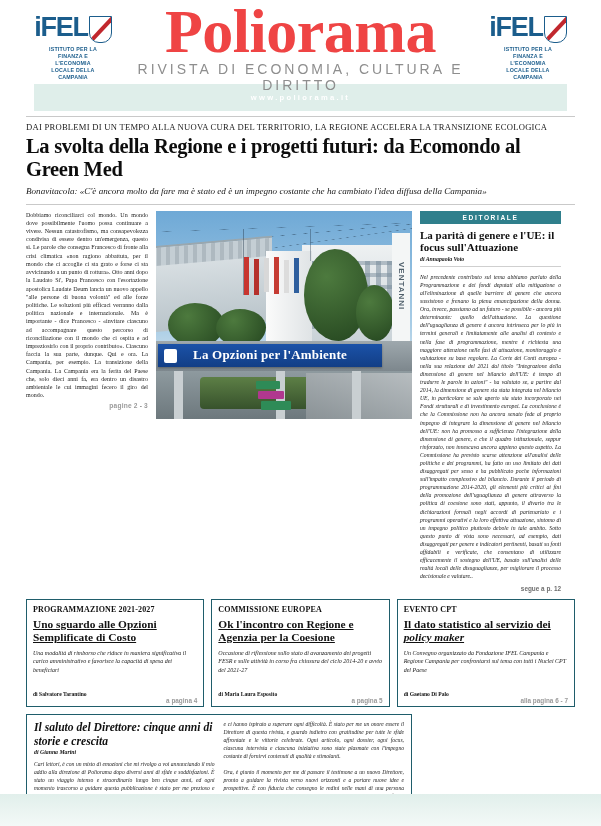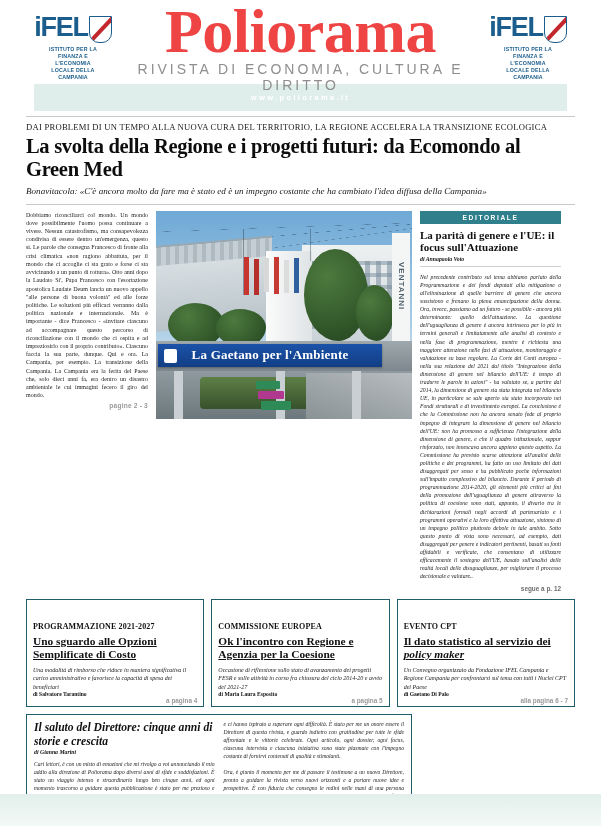--- a/index.html
+++ b/index.html
@@ -161,21 +161,21 @@
   .pillar{position:absolute;top:160px;width:9px;height:48px;background:#c9cfd2;}
   .p1{left:18px;} .p2{left:120px;} .p3{left:196px;}
   .sign-g{position:absolute;background:#2e8b57;border-radius:1px;}
   .sg1{left:100px;top:170px;width:24px;height:8px;}
   .sg2{left:105px;top:190px;width:30px;height:9px;}
   .sign-m{position:absolute;left:102px;top:180px;width:26px;height:8px;background:#b0388f;border-radius:1px;}
 
   
   .boxrow{display:flex;gap:7px;padding:0 26px;margin-top:7px;}
   .box{
-    flex:1;border:1px solid #1f5d6b;padding:22px 6px 4px 6px;box-sizing:border-box;
+    flex:1;border:1px solid #1f5d6b;padding:5px 6px 4px 6px;box-sizing:border-box;
     height:108px;position:relative;
   }
   .box-kicker{
     font-size:8.0px;font-weight:bold;letter-spacing:0.15px;color:#111;
     font-family:"Liberation Serif", serif;
   }
   .box-title{
     font-size:11.4px;line-height:1.12;font-weight:bold;color:#111;margin-top:4px;text-decoration:underline;
   }
   .box-title i{font-style:italic;}
@@ -307,21 +307,21 @@
         <div class="deck"></div>
         <div class="grass"></div>
         <div class="road"></div>
         <div class="pillar p1"></div>
         <div class="pillar p2"></div>
         <div class="pillar p3"></div>
         <div class="sign-g sg1"></div>
         <div class="sign-m"></div>
         <div class="sign-g sg2"></div>
         <div class="banner">
-          <span>La Gaetano per l'Ambiente</span>
+          <span>La Opzioni per l'Ambiente</span>
         </div>
       </div>
     </div>
 
     <div class="col-right">
       <div class="edit-hdr">
         <span>EDITORIALE</span>
       </div>
       <div class="edit-title">La parità di genere e l'UE: il focus sull'Attuazione</div>
       <div class="edit-author">di Annapaola Voto</div>

